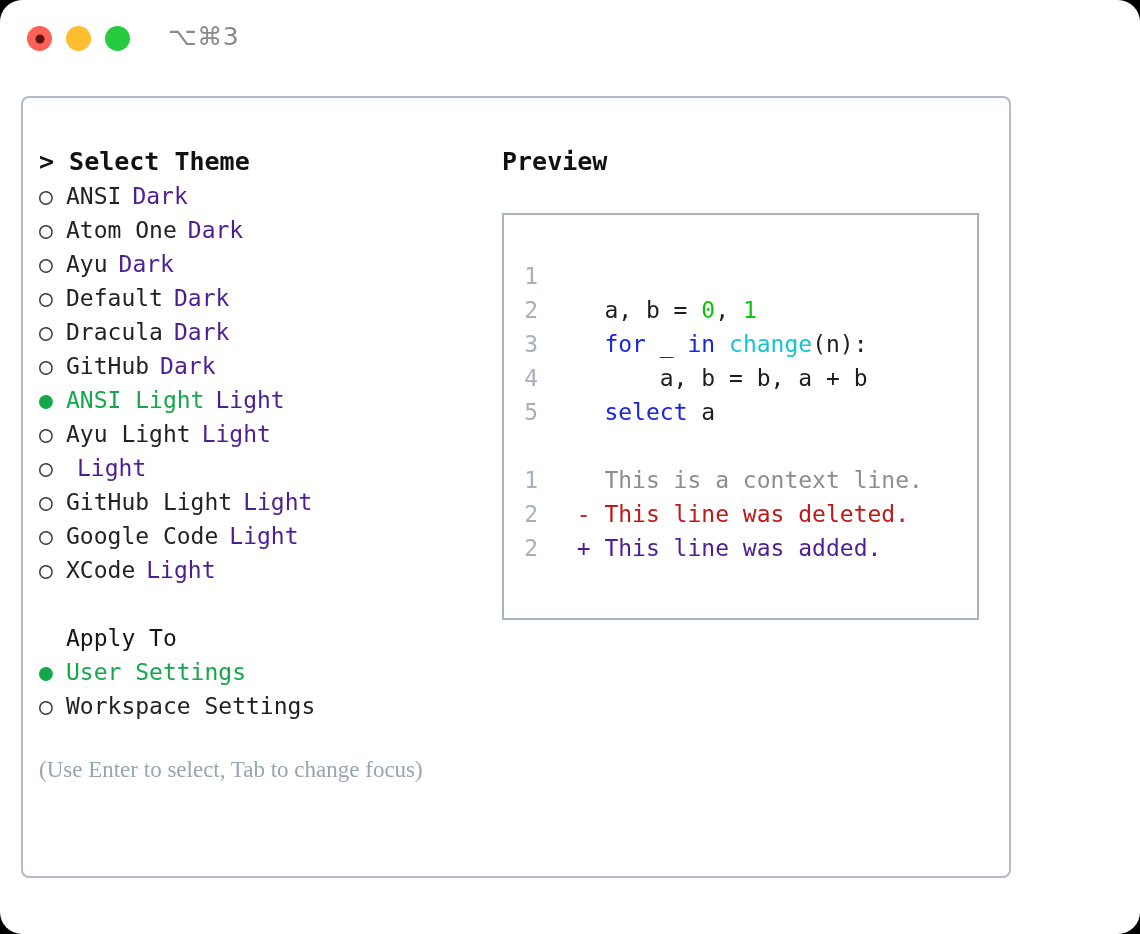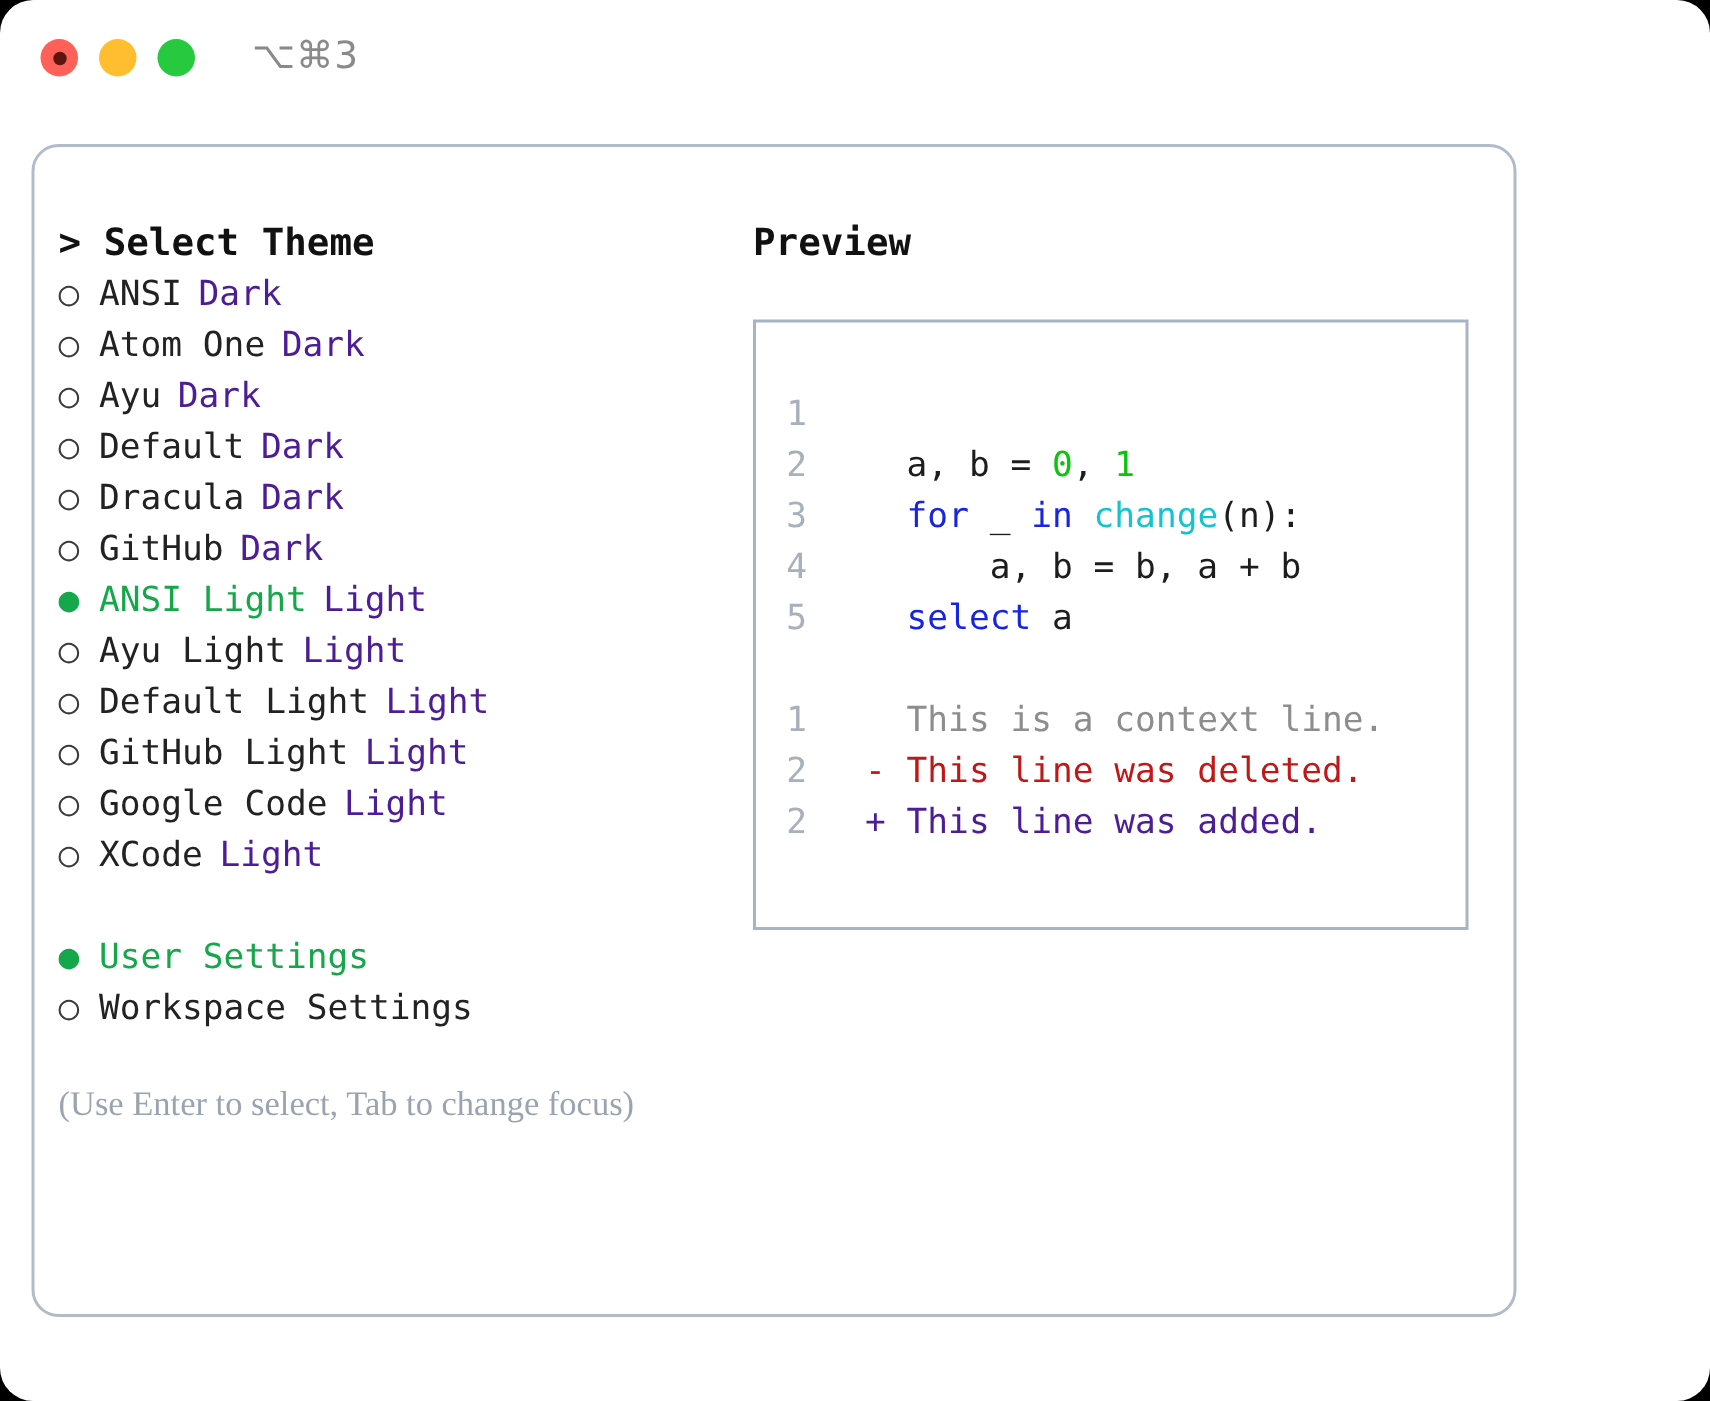--- a/index.html
+++ b/index.html
@@ -68,21 +68,21 @@
   }
   
   .main-panel {
     position: absolute;
     left: 21px;
     top: 96px;
     width: 990px;
     height: 782px;
     box-sizing: border-box;
     border: 2px solid #b2bcc8;
-    border-radius: 18px;
+    border-radius: 8px;
     background: #ffffff;
   }
   .panel-inner {
     position: absolute;
     left: 0; top: 0;
     width: 100%;
     height: 100%;
   }
   
   .left-col {
@@ -229,28 +229,29 @@
 
         <ul class="opt-list" id="theme-list">
             <li class="opt-row"><span class="marker">○</span><span class="opt-label">ANSI</span><span class="opt-variant">Dark</span></li>
             <li class="opt-row"><span class="marker">○</span><span class="opt-label">Atom One</span><span class="opt-variant">Dark</span></li>
             <li class="opt-row"><span class="marker">○</span><span class="opt-label">Ayu</span><span class="opt-variant">Dark</span></li>
             <li class="opt-row"><span class="marker">○</span><span class="opt-label">Default</span><span class="opt-variant">Dark</span></li>
             <li class="opt-row"><span class="marker">○</span><span class="opt-label">Dracula</span><span class="opt-variant">Dark</span></li>
             <li class="opt-row"><span class="marker">○</span><span class="opt-label">GitHub</span><span class="opt-variant">Dark</span></li>
             <li class="opt-row selected"><span class="marker sel">●</span><span class="opt-label">ANSI Light</span><span class="opt-variant">Light</span></li>
             <li class="opt-row"><span class="marker">○</span><span class="opt-label">Ayu Light</span><span class="opt-variant">Light</span></li>
-            <li class="opt-row"><span class="marker">○</span><span class="opt-label">Default Light</span><span class="opt-variant">Light</span></li>
+            <li class="opt-row"><span class="marker">○</span><span class="opt-variant">Light</span></li>
             <li class="opt-row"><span class="marker">○</span><span class="opt-label">GitHub Light</span><span class="opt-variant">Light</span></li>
             <li class="opt-row"><span class="marker">○</span><span class="opt-label">Google Code</span><span class="opt-variant">Light</span></li>
             <li class="opt-row"><span class="marker">○</span><span class="opt-label">XCode</span><span class="opt-variant">Light</span></li>
           </ul>
 
         <div class="spacer-row"></div>
 
+        <div class="group-title">Apply To</div>
 
         <ul class="opt-list" id="apply-list">
             <li class="opt-row selected"><span class="marker sel">●</span><span class="opt-label">User Settings</span></li>
             <li class="opt-row"><span class="marker">○</span><span class="opt-label">Workspace Settings</span></li>
           </ul>
 
         <div class="hint-text">(Use Enter to select, Tab to change focus)</div>
       </div>
 
       <div class="right-col">

